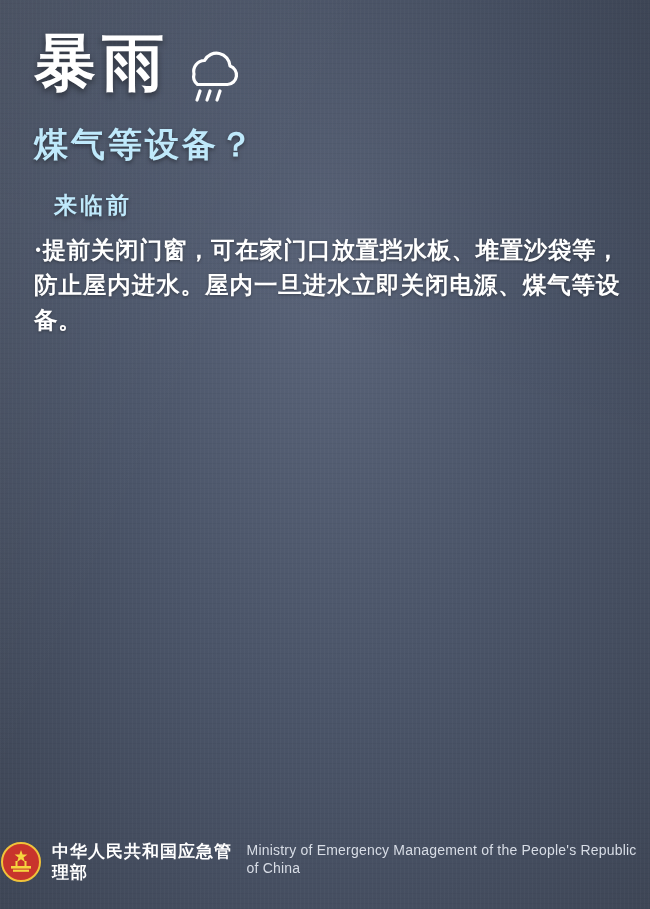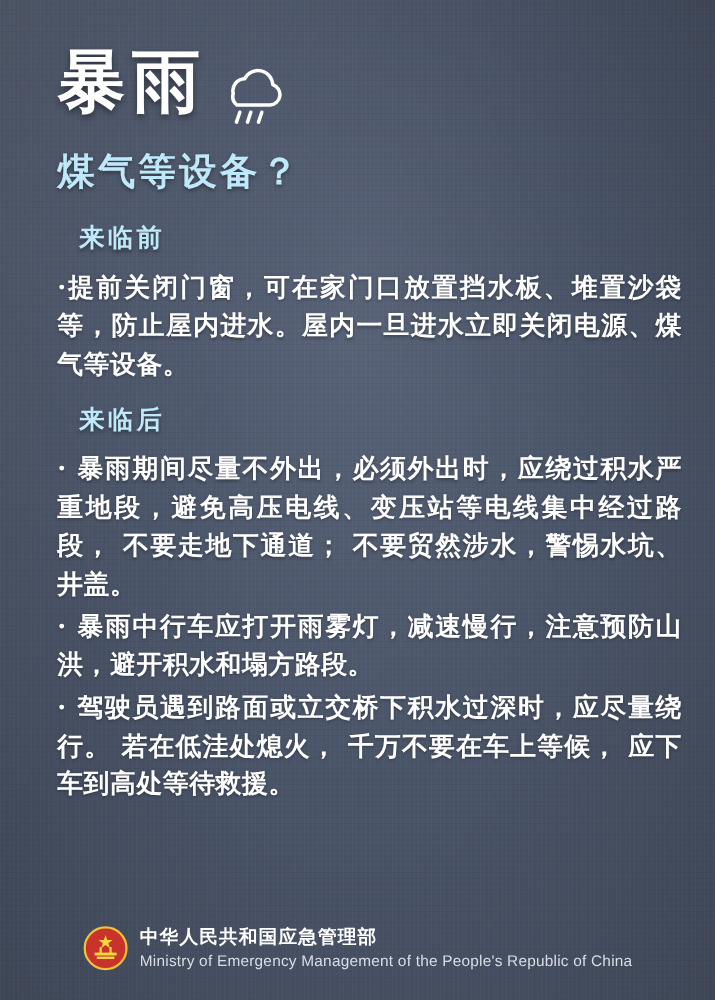--- a/index.html
+++ b/index.html
@@ -29,22 +29,21 @@
     position: absolute;
     inset: 0;
     background:
       linear-gradient(115deg, rgba(255,255,255,0.05) 0%, rgba(255,255,255,0) 35%),
       linear-gradient(200deg, rgba(0,0,0,0.10) 0%, rgba(0,0,0,0) 40%);
     pointer-events: none;
   }
   .content {
     position: relative;
     z-index: 2;
-    padding: 33px 30px 0 34px;
-    margin-left: 18px;
+    padding: 22px 30px 0 34px;
   }
 
   
   .title-row {
     display: flex;
     align-items: flex-start;
     margin-top: 8px;
     margin-bottom: 2px;
   }
   .main-title {
@@ -118,21 +117,20 @@
     justify-content: center;
     gap: 10px;
   }
   .emblem {
     width: 42px;
     height: 42px;
     flex: 0 0 auto;
   }
   .footer-text {
     display: flex;
-    flex-direction: column;
     justify-content: flex-start;
   }
   .footer-cn {
     font-family: "DejaVu Sans", "Liberation Sans", sans-serif;
     font-weight: bold;
     font-size: 17px;
     letter-spacing: 1px;
     color: #ffffff;
     line-height: 1.25;
   }
@@ -164,26 +162,20 @@
 
     <div class="subtitle-wrap">
       <div class="subtitle">煤气等设备？</div>
     </div>
 
     <div class="section section-before">
       <div class="section-head">来临前</div>
       <p class="para">·提前关闭门窗，可在家门口放置挡水板、堆置沙袋等，防止屋内进水。屋内一旦进水立即关闭电源、煤气等设备。</p>
     </div>
 
-    <div class="section section-after">
-      <div class="section-head">来临后</div>
-      <p class="para">· 暴雨期间尽量不外出，必须外出时，应绕过积水严重地段，避免高压电线、变压站等电线集中经过路段， 不要走地下通道； 不要贸然涉水，警惕水坑、井盖。</p>
-      <p class="para">· 暴雨中行车应打开雨雾灯，减速慢行，注意预防山洪，避开积水和塌方路段。</p>
-      <p class="para">· 驾驶员遇到路面或立交桥下积水过深时，应尽量绕行。 若在低洼处熄火， 千万不要在车上等候， 应下车到高处等待救援。</p>
-    </div>
 
   </div>
 
   <div class="footer">
     <div class="emblem">
       <svg width="42" height="42" viewBox="0 0 42 42" aria-hidden="true">
         <circle cx="21" cy="21" r="19" fill="#c8342c" stroke="#f0c23a" stroke-width="2"></circle>
         <polygon points="21,9 22.6,13.6 27.4,13.6 23.5,16.5 25,21.1 21,18.2 17,21.1 18.5,16.5 14.6,13.6 19.4,13.6" fill="#f5d53f"></polygon>
         <rect x="11" y="25" width="20" height="2.6" fill="#f5d53f"></rect>
         <rect x="13" y="28.6" width="16" height="2.2" fill="#f5d53f"></rect>

